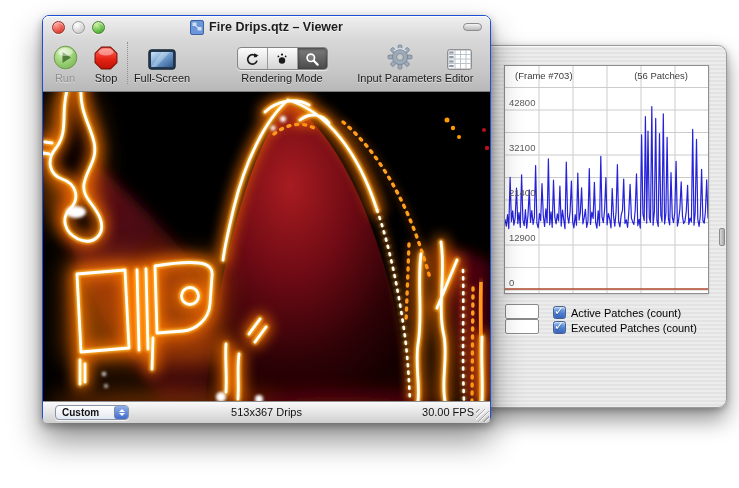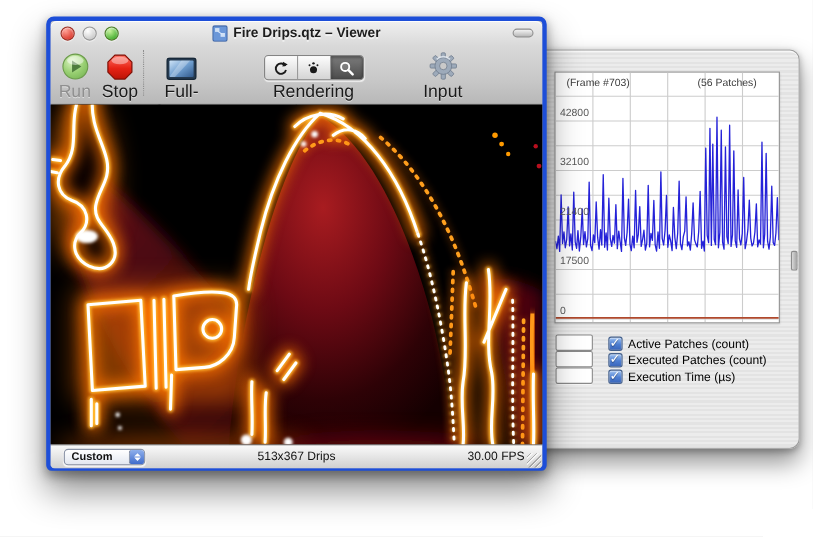--- a/index.html
+++ b/index.html
@@ -47,21 +47,21 @@
     position:relative;box-shadow:inset 0 1px 1px rgba(255,255,255,.5);
   }
   .checkbox.checked::after{
     content:"✓";position:absolute;left:0px;top:-3px;color:#fff;font-size:12px;font-weight:bold;
     text-shadow:0 1px 1px rgba(0,0,0,.4);
   }
   .legend-label{font-size:11px;color:#000;}
   
   .window{
     position:absolute;left:42px;top:15px;width:447px;height:405px;z-index:2;
-    border:4px solid #1d4ed8;border-radius:7px 7px 5px 5px;
+    border:1px solid #1d4ed8;border-radius:7px 7px 5px 5px;
     box-shadow:0 18px 32px rgba(0,0,0,.45),0 4px 10px rgba(0,0,0,.35);
     background:#ccc;box-sizing:content-box;
   }
   .chrome-top{
     height:75px;border-radius:6px 6px 0 0;
     background:linear-gradient(180deg,#f0f0f0 0%,#d9d9d9 30%,#c6c6c6 75%,#b8b8b8 100%);
     border-bottom:1px solid #7c7c7c;position:relative;
     box-shadow:inset 0 1px 0 rgba(255,255,255,.85);
   }
   .titlebar{height:22px;position:relative;}
@@ -75,21 +75,21 @@
   }
   .title-text{font-size:12.5px;font-weight:bold;color:#1d1d1d;text-shadow:0 1px 0 rgba(255,255,255,.55);}
   .pill{
     position:absolute;right:8px;top:7px;width:19px;height:8px;border-radius:4px;
     background:linear-gradient(180deg,#f4f4f4,#b9b9b9);border:1px solid #8d8d8d;box-sizing:border-box;
   }
   
   .toolbar{position:relative;height:52px;}
   .tb-item{position:absolute;top:2px;text-align:center;}
   .tb-icon{height:30px;display:flex;align-items:flex-end;justify-content:center;}
-  .tb-label{font-size:16px;color:#1a1a1a;margin-top:2px;text-shadow:0 1px 0 rgba(255,255,255,.5);}
+  .tb-label{font-size:11px;color:#1a1a1a;margin-top:2px;text-shadow:0 1px 0 rgba(255,255,255,.5);}
   .tb-label.disabled{color:#8f8f8f;}
   .tb-divider{position:absolute;left:84px;top:4px;height:42px;border-left:1px dotted #8f8f8f;}
   .seg{
     display:inline-flex;height:21px;border:1px solid #848484;border-radius:4px;overflow:hidden;
     background:linear-gradient(180deg,#fdfdfd,#d4d4d4);
     box-shadow:0 1px 1px rgba(255,255,255,.7);
   }
   .seg-cell{width:29px;display:flex;align-items:center;justify-content:center;border-right:1px solid #9a9a9a;}
   .seg-cell:last-child{border-right:none;}
   .seg-cell.selected{background:linear-gradient(180deg,#7d7d7d,#4b4b4b);box-shadow:inset 0 1px 3px rgba(0,0,0,.5);}
@@ -150,39 +150,34 @@
           <line x1="0" y1="224" x2="203" y2="224"></line>
       </g>
       <line x1="0" y1="223" x2="203" y2="223" stroke="#b0492c" stroke-width="1.6"></line>
       <polyline id="qc-line" fill="none" stroke="#2522d8" stroke-width="1.2" stroke-linejoin="round" points="0.0,153.3 1.3,160.1 2.6,148.7 3.8,162.6 5.1,111.3 6.4,155.4 7.7,144.9 8.9,159.2 10.2,151.7 11.5,122.2 12.8,157.6 14.0,146.6 15.3,161.3 16.6,108.8 17.9,153.8 19.2,159.7 20.4,143.7 21.7,162.2 23.0,149.1 24.3,123.9 25.5,156.3 26.8,144.5 28.1,158.4 29.4,150.8 30.6,99.5 31.9,157.1 33.2,161.8 34.5,147.5 35.7,154.6 37.0,117.6 38.3,149.6 39.6,160.5 40.9,142.8 42.1,156.7 43.4,92.8 44.7,158.8 46.0,145.8 47.2,161.3 48.5,114.2 49.8,151.2 51.1,158.0 52.3,147.9 53.6,155.0 54.9,120.1 56.2,160.1 57.5,144.1 58.7,153.3 60.0,162.6 61.3,96.1 62.6,150.4 63.8,157.1 65.1,145.4 66.4,115.1 67.7,155.9 68.9,161.8 70.2,148.7 71.5,159.2 72.8,107.1 74.1,154.2 75.3,147.0 76.6,121.8 77.9,158.0 79.2,151.7 80.4,143.3 81.7,161.3 83.0,155.0 84.3,102.5 85.5,158.4 86.8,146.2 88.1,152.5 89.4,116.3 90.6,156.3 91.9,162.2 93.2,144.9 94.5,159.7 95.8,90.3 97.0,150.8 98.3,156.7 99.6,143.7 100.9,111.7 102.1,158.8 103.4,147.5 104.7,152.9 106.0,161.8 107.2,122.6 108.5,150.0 109.8,160.1 111.1,145.8 112.4,98.7 113.6,155.4 114.9,160.9 116.2,149.1 117.5,144.1 118.7,113.0 120.0,157.6 121.3,153.8 122.6,161.3 123.8,146.6 125.1,118.4 126.4,152.1 127.7,155.9 128.9,158.4 130.2,144.5 131.5,107.9 132.8,159.7 134.1,153.3 135.3,162.2 136.6,68.8 137.9,147.9 139.2,154.6 140.4,50.7 141.7,157.1 143.0,65.0 144.3,151.7 145.5,156.3 146.8,40.6 148.1,159.2 149.4,145.4 150.7,52.4 151.9,154.2 153.2,160.5 154.5,67.6 155.8,149.1 157.0,155.4 158.3,47.8 159.6,158.0 160.9,147.5 162.1,71.3 163.4,152.9 164.7,158.8 166.0,106.7 167.3,151.2 168.5,156.7 169.8,146.2 171.1,95.3 172.4,160.1 173.6,153.8 174.9,142.8 176.2,115.9 177.5,150.4 178.7,157.6 180.0,155.0 181.3,144.9 182.6,119.3 183.8,158.4 185.1,152.1 186.4,155.9 187.7,63.3 189.0,159.2 190.2,147.0 191.5,73.4 192.8,153.3 194.1,160.5 195.3,149.6 196.6,103.3 197.9,154.6 199.2,157.1 200.4,145.8 201.7,113.8 203.0,152.5"></polyline>
     </svg>
     <div class="chart-head left">(Frame #703)</div>
     <div class="chart-head right">(56 Patches)</div>
     <div class="ytick" style="top:31px">42800</div>
     <div class="ytick" style="top:76px">32100</div>
     <div class="ytick" style="top:121px">21400</div>
-    <div class="ytick" style="top:166px">17500</div>
+    <div class="ytick" style="top:166px">12900</div>
     <div class="ytick" style="top:211px">0</div>
   </div>
 
   <div class="legend">
     <div class="legend-row">
       <span class="swatch"><span class="swatch-color" style="background: rgb(31, 211, 43);"></span></span>
       <span class="checkbox checked"></span>
       <span class="legend-label">Active Patches (count)</span>
     </div>
     <div class="legend-row">
       <span class="swatch"><span class="swatch-color" style="background: rgb(243, 17, 17);"></span></span>
       <span class="checkbox checked"></span>
       <span class="legend-label">Executed Patches (count)</span>
-    </div>
-    <div class="legend-row">
-      <span class="swatch"><span class="swatch-color" style="background: rgb(53, 236, 240);"></span></span>
-      <span class="checkbox checked"></span>
-      <span class="legend-label">Execution Time (µs)</span>
     </div>
   </div>
   <div class="drawer-grip"></div>
 </div>
 
 <div class="window">
   <div class="chrome-top">
     <div class="titlebar">
       <div class="traffic">
         <span class="light close"></span>
@@ -275,40 +270,62 @@
               </svg>
             </div>
             <div class="seg-cell selected">
               <svg width="14" height="14" viewBox="0 0 14 14">
                 <circle cx="5.8" cy="5.8" r="3.7" fill="rgba(255,255,255,.15)" stroke="#ffffff" stroke-width="1.7"></circle>
                 <line x1="8.8" y1="8.8" x2="12.6" y2="12.6" stroke="#ffffff" stroke-width="2.2" stroke-linecap="round"></line>
               </svg>
             </div>
           </div>
         </div>
-        <div class="tb-label">Rendering Input</div>
+        <div class="tb-label">Rendering Mode</div>
       </div>
 
       <div class="tb-item" style="left:310px;width:93px">
         <div class="tb-icon">
           <svg width="26" height="26" viewBox="-13 -13 26 26">
             <g fill="#9daaba" stroke="#6f7c8d" stroke-width="0.7">
               <rect x="-1.9" y="-12" width="3.8" height="24" rx="1"></rect>
               <rect x="-1.9" y="-12" width="3.8" height="24" rx="1" transform="rotate(45)"></rect>
               <rect x="-1.9" y="-12" width="3.8" height="24" rx="1" transform="rotate(90)"></rect>
               <rect x="-1.9" y="-12" width="3.8" height="24" rx="1" transform="rotate(135)"></rect>
               <circle cx="0" cy="0" r="7.6"></circle>
             </g>
             <circle cx="0" cy="0" r="3.4" fill="#c9c9c9" stroke="#6f7c8d" stroke-width="0.7"></circle>
             <path d="M-6,-6 A8.5,8.5 0 0 1 6,-6" fill="none" stroke="#e6ecf4" stroke-width="1.6" opacity="0.8"></path>
           </svg>
         </div>
         <div class="tb-label">Input Parameters</div>
       </div>
 
+      <div class="tb-item" style="left:392px;width:48px">
+        <div class="tb-icon">
+          <svg width="25" height="21" viewBox="0 0 25 21">
+            <rect x="0.8" y="0.8" width="23.4" height="19.4" rx="1.5" fill="#ffffff" stroke="#6f6f6f" stroke-width="1"></rect>
+            <g stroke="#b9c4cc" stroke-width="1">
+              <line x1="8" y1="1" x2="8" y2="20"></line>
+                <line x1="13.5" y1="1" x2="13.5" y2="20"></line>
+                <line x1="19" y1="1" x2="19" y2="20"></line>
+              <line x1="1" y1="5.5" x2="24" y2="5.5"></line>
+                <line x1="1" y1="10" x2="24" y2="10"></line>
+                <line x1="1" y1="14.5" x2="24" y2="14.5"></line>
+            </g>
+            <g fill="#8d99a6">
+              <rect x="2.2" y="2.4" width="4.4" height="2.2"></rect>
+                <rect x="2.2" y="6.9" width="4.4" height="2.2"></rect>
+              <rect x="2.2" y="11.4" width="4.4" height="2.2"></rect>
+                <rect x="2.2" y="15.9" width="4.4" height="2.2"></rect>
+            </g>
+          </svg>
+        </div>
+        <div class="tb-label">Editor</div>
+      </div>
     </div>
   </div>
 
   <div class="viewport">
     <svg width="447" height="309" viewBox="0 0 447 309">
       <defs>
         <filter id="b2" x="-60%" y="-60%" width="220%" height="220%">
             <feGaussianBlur stdDeviation="1.5"></feGaussianBlur>
           </filter>
         <filter id="b5" x="-80%" y="-80%" width="260%" height="260%">

